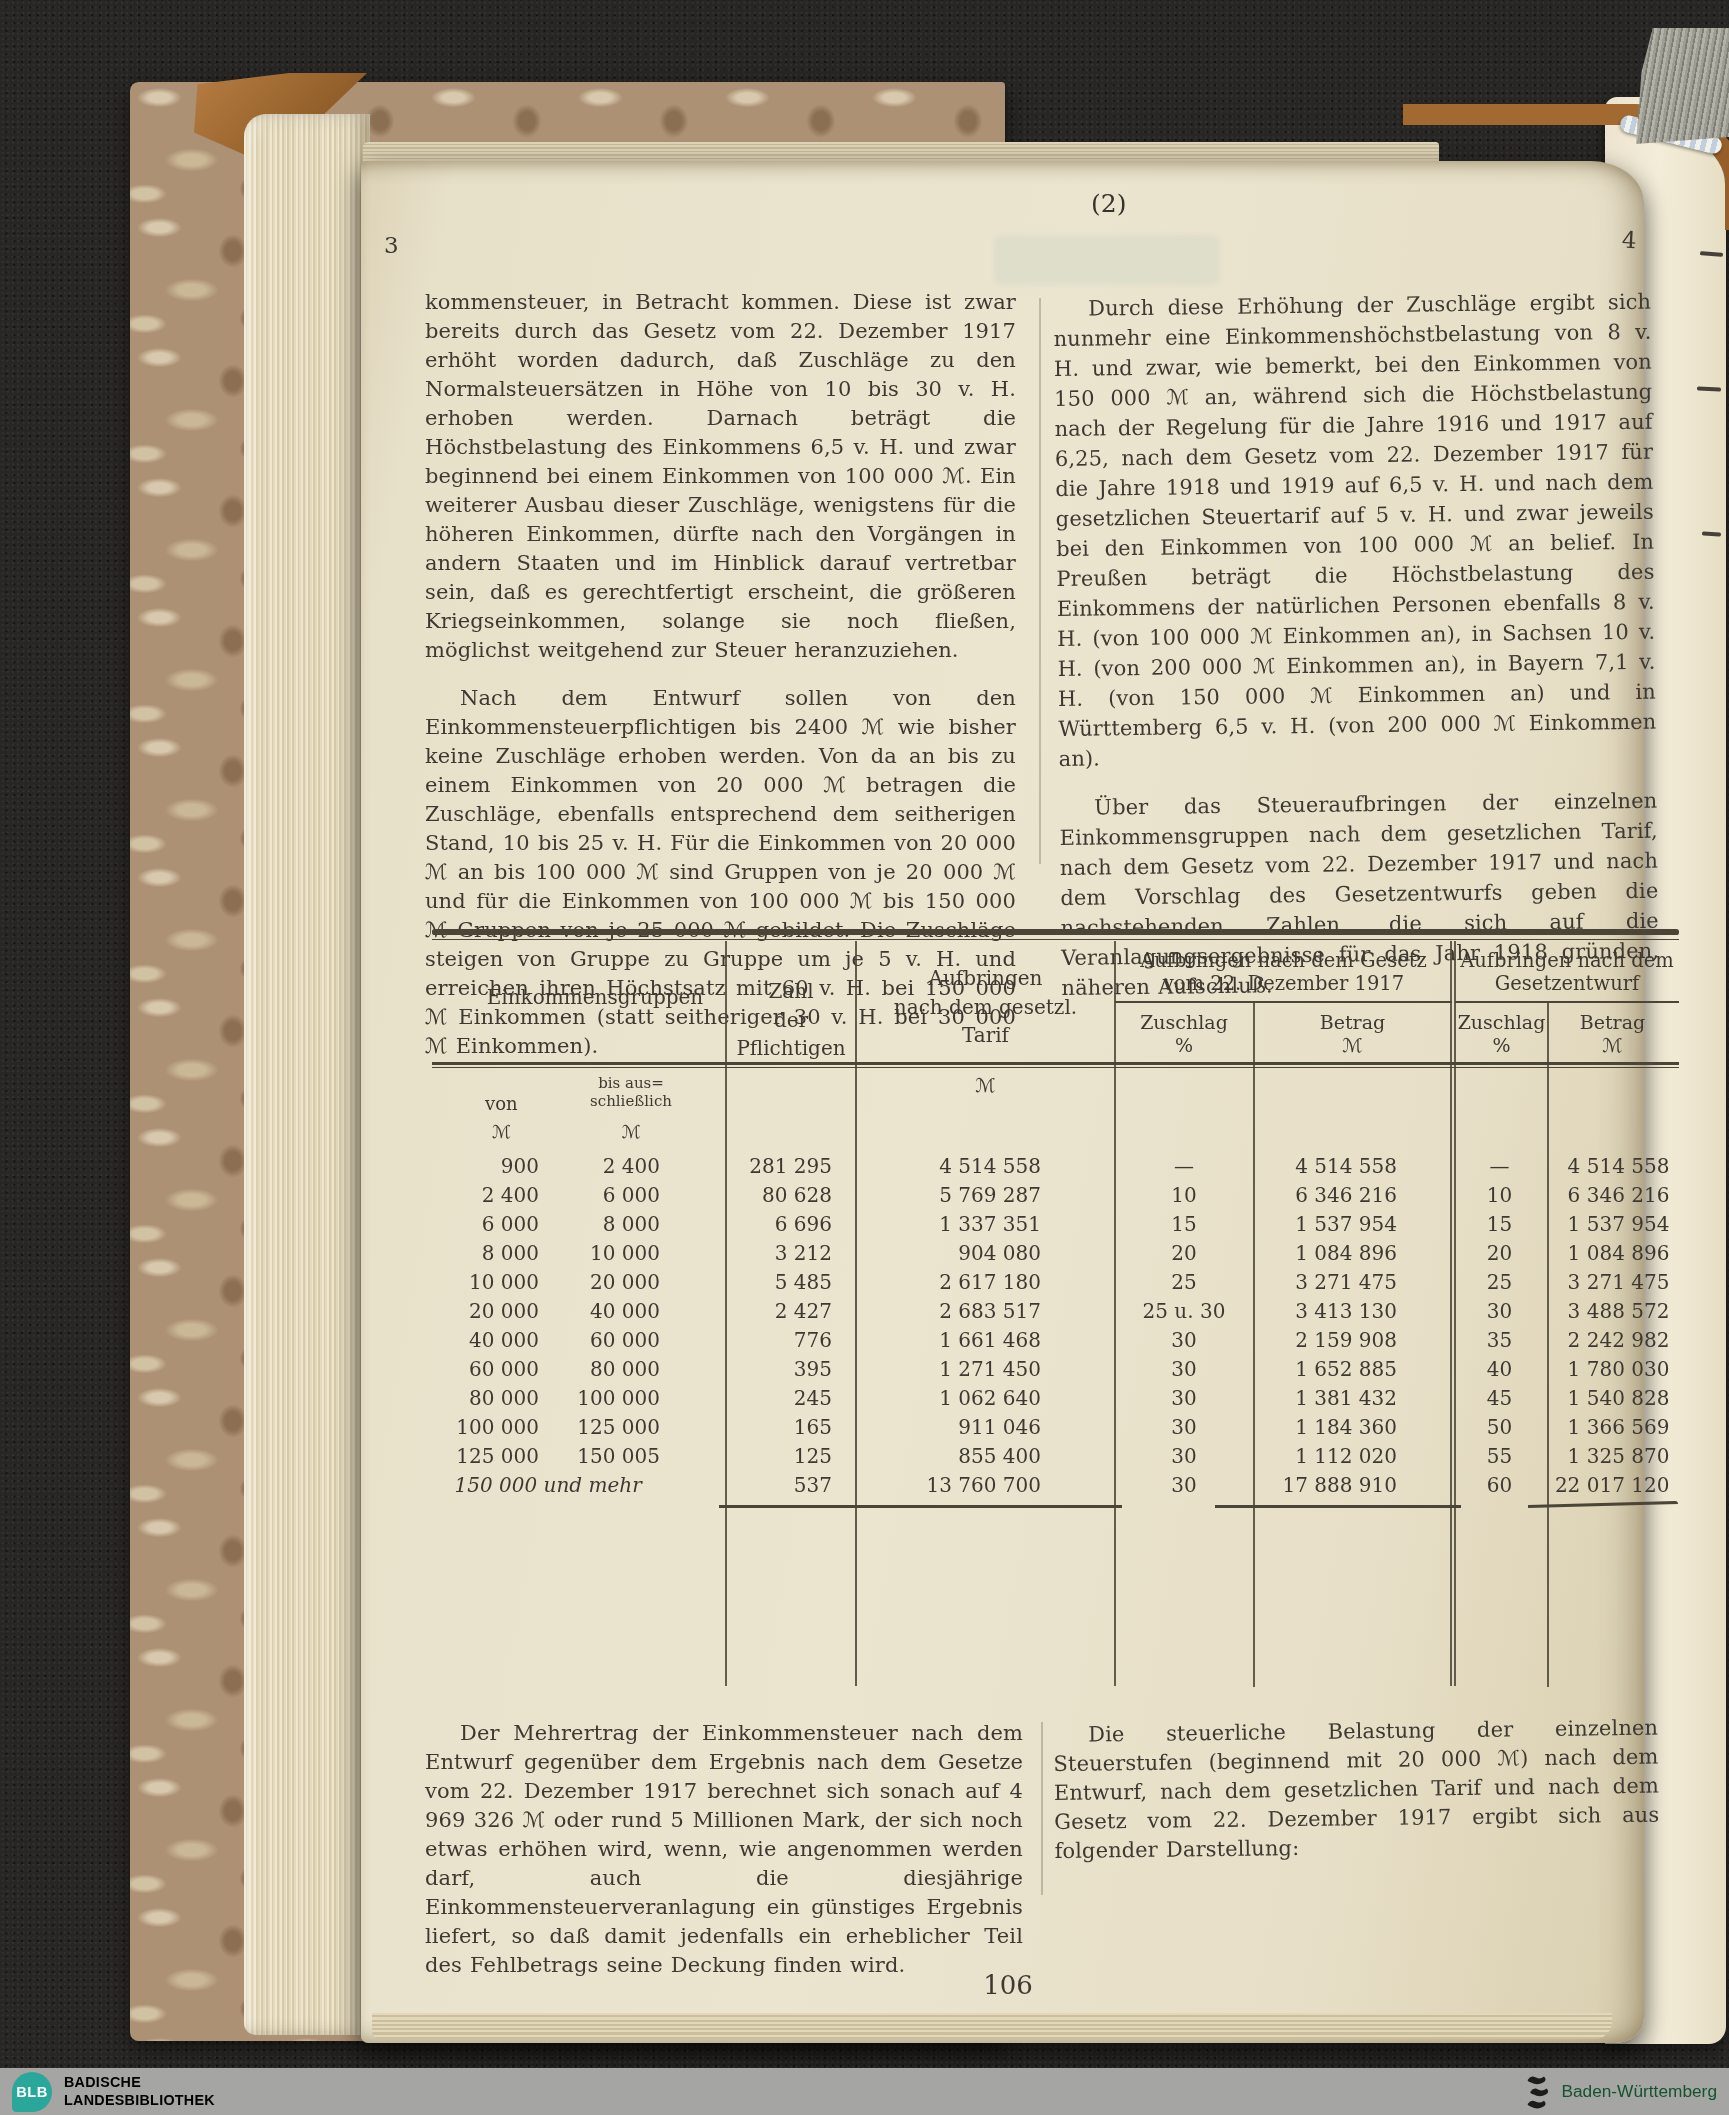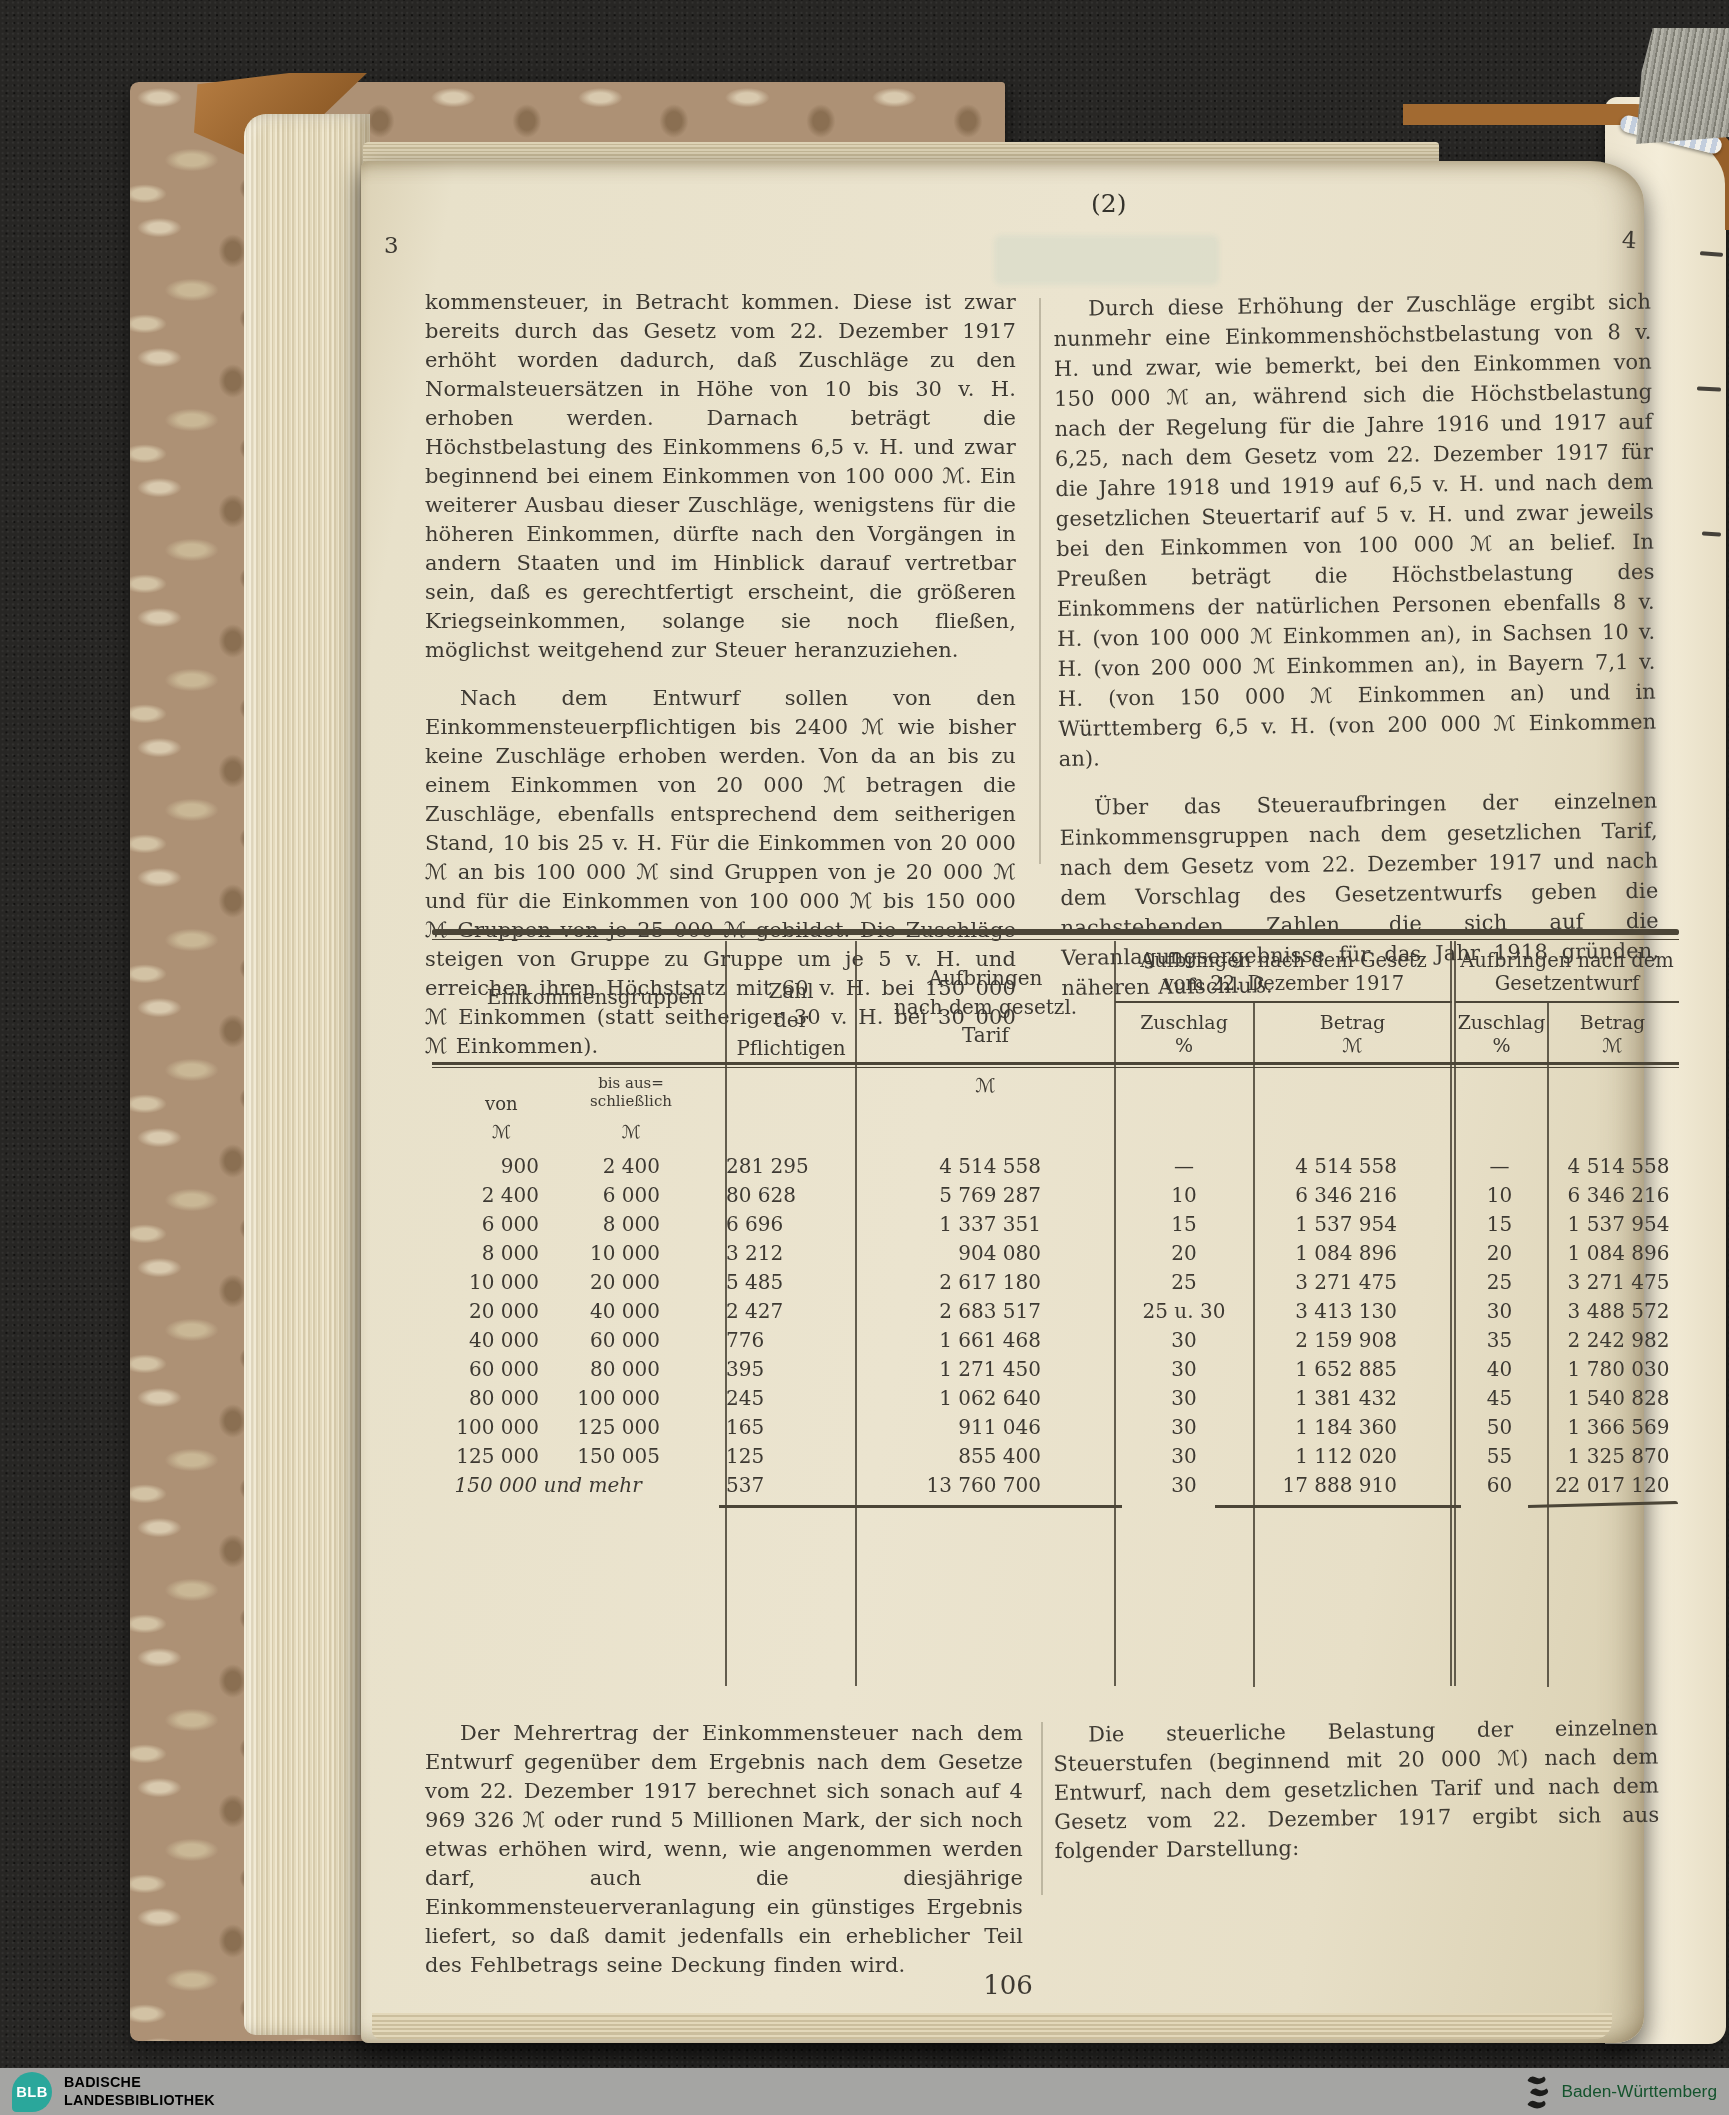--- a/index.html
+++ b/index.html
@@ -72,21 +72,21 @@
   .unit{position:absolute;text-align:center;}
   .mk{font-style:italic;}
   .tbody{position:absolute;left:0;top:222px;width:1247px;}
   .trow{display:grid;grid-template-columns:121px 173px 130px 259px 138px 199px 95px 131px;
     height:29px;align-items:center;font-size:20px;}
   .trow.totals{height:33px;margin-top:14px;font-size:20.3px;}
   .cell{white-space:nowrap;}
   .c-von{text-align:right;padding-right:14px;}
   .c-von.wide{grid-column:1 / span 2;text-align:left;padding-left:22.5px;font-style:italic;}
   .c-bis{text-align:right;padding-right:66px;}
-  .c-zahl{text-align:left;padding-right:24px;}
+  .c-zahl{text-align:right;padding-right:24px;}
   .c-tarif{text-align:right;padding-right:74px;}
   .c-z17{text-align:center;}
   .c-b17{text-align:right;padding-right:55px;}
   .c-ze{text-align:center;}
   .c-be{text-align:right;padding-right:8.6px;}
   
   .footer{position:absolute;left:0;top:2068px;width:1729px;height:47px;background:#a5a5a3;
     font-family:"Liberation Sans",sans-serif;display:flex;align-items:center;}
   .blb-logo{position:absolute;left:12px;top:3.5px;width:40px;height:40px;background:#2aa79b;
     border-radius:20px 20px 20px 4.3px;display:flex;align-items:center;justify-content:center;

